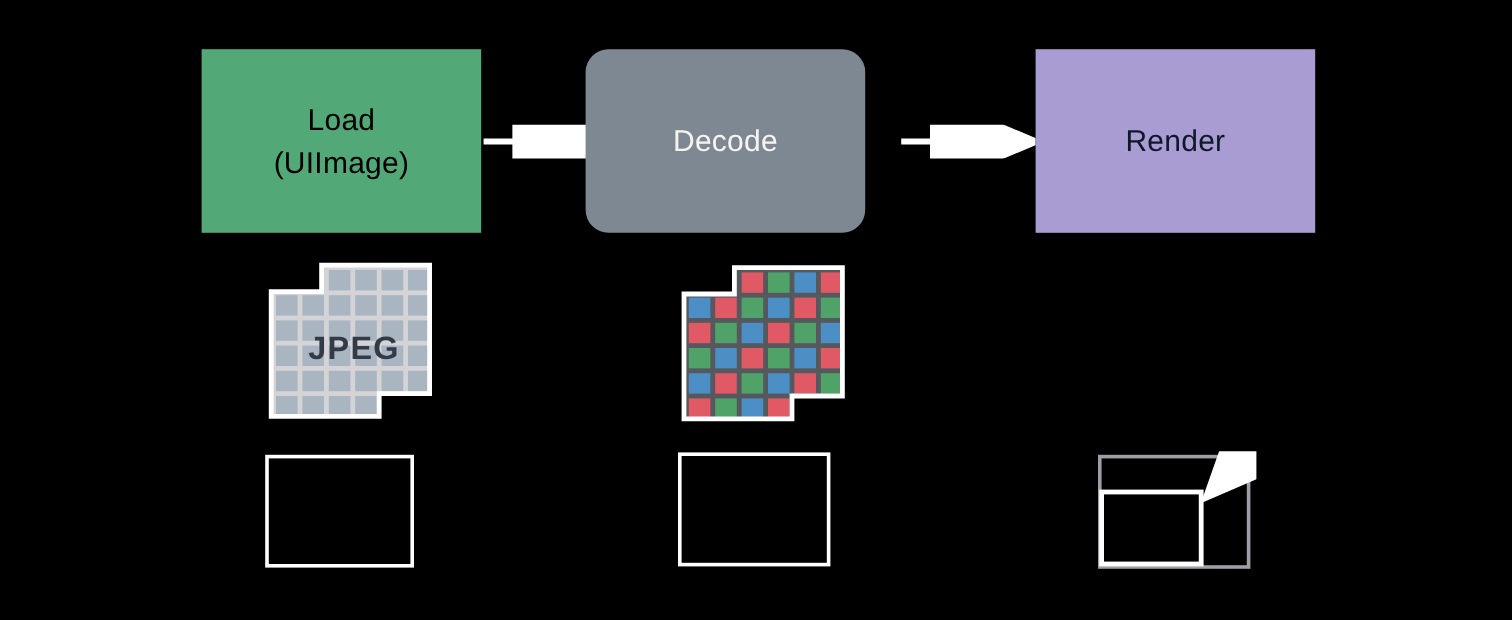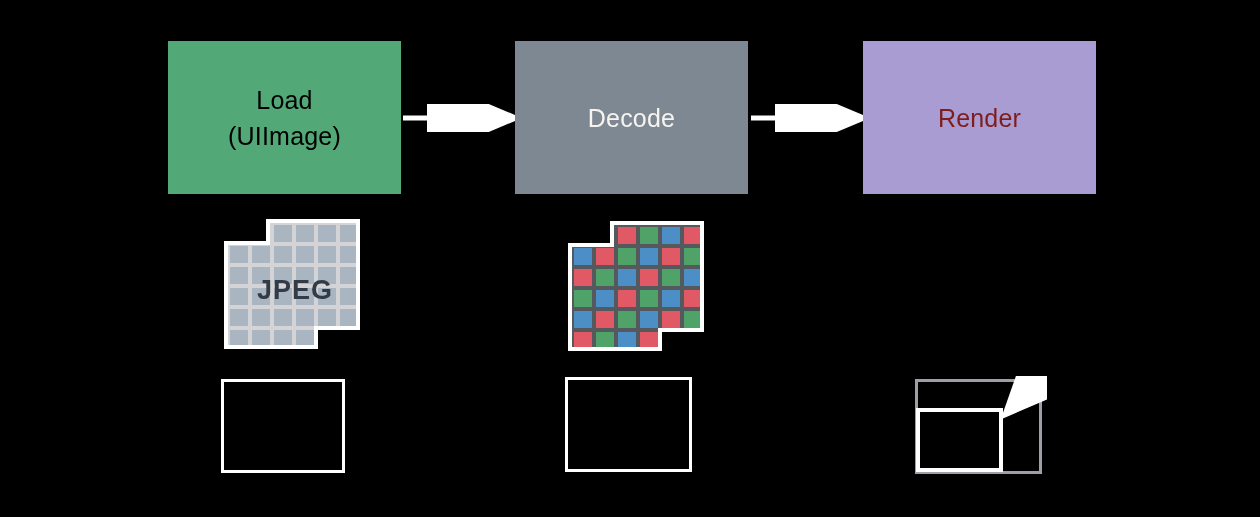--- a/index.html
+++ b/index.html
@@ -22,21 +22,21 @@
   }
   .stage-label {
     text-align: center;
     color: #F7F4F0;
     font-size: 25px;
     line-height: 36px;
     letter-spacing: 0.2px;
   }
   .stage-label span { display: block; }
   .stage-load   { left: 168px; background: #52A877; }
-  .stage-decode { left: 515px; background: #7E8893; }
+  .stage-decode { left: 488px; background: #7E8893; border-radius: 19px; }
   .stage-render { left: 863px; background: #A89CD2; }
 
   .flow-arrow { position: absolute; top: 104px; }
   .flow-arrow-1 { left: 401px; }
   .flow-arrow-2 { left: 749px; }
 
   .grid-icon { position: absolute; }
   .grid-icon-jpeg   { left: 222px; top: 217px; }
   .grid-icon-bitmap { left: 566px; top: 219px; }
 
@@ -87,21 +87,21 @@
   <svg class="flow-arrow flow-arrow-2" width="114" height="28" viewBox="0 0 114 28">
     <defs>
       <marker id="ah2" markerWidth="19" markerHeight="16" refX="14" refY="8" orient="auto">
         <path d="M0,0 L19,8 L0,16 Z" class="arrow-fill" fill="#FFFFFF"></path>
       </marker>
     </defs>
     <line x1="2" y1="14" x2="96" y2="14" stroke="#FFFFFF" stroke-width="5" marker-end="url(#ah2)" class="arrow-stroke"></line>
   </svg>
 
   <div class="stage stage-render" style="background: rgb(168, 156, 210);">
-    <div class="stage-label" style="color: #7f1d1d;">
+    <div class="stage-label" style="color: #0f172a;">
       <span>Render</span>
     </div>
   </div>
 
   <svg class="grid-icon grid-icon-jpeg" id="jpeg-icon" width="140" height="134" viewBox="0 0 140 134">
     <path class="icon-bg" d="M46,4 H136 V111 H94 V130 H4 V26 H46 Z" fill="#D4D4D6"></path>
     <g class="icon-cells">
         <rect x="52" y="8" width="18" height="17" fill="#A9B5C1"></rect>
         <rect x="74" y="8" width="18" height="17" fill="#A9B5C1"></rect>
         <rect x="96" y="8" width="18" height="17" fill="#A9B5C1"></rect>

